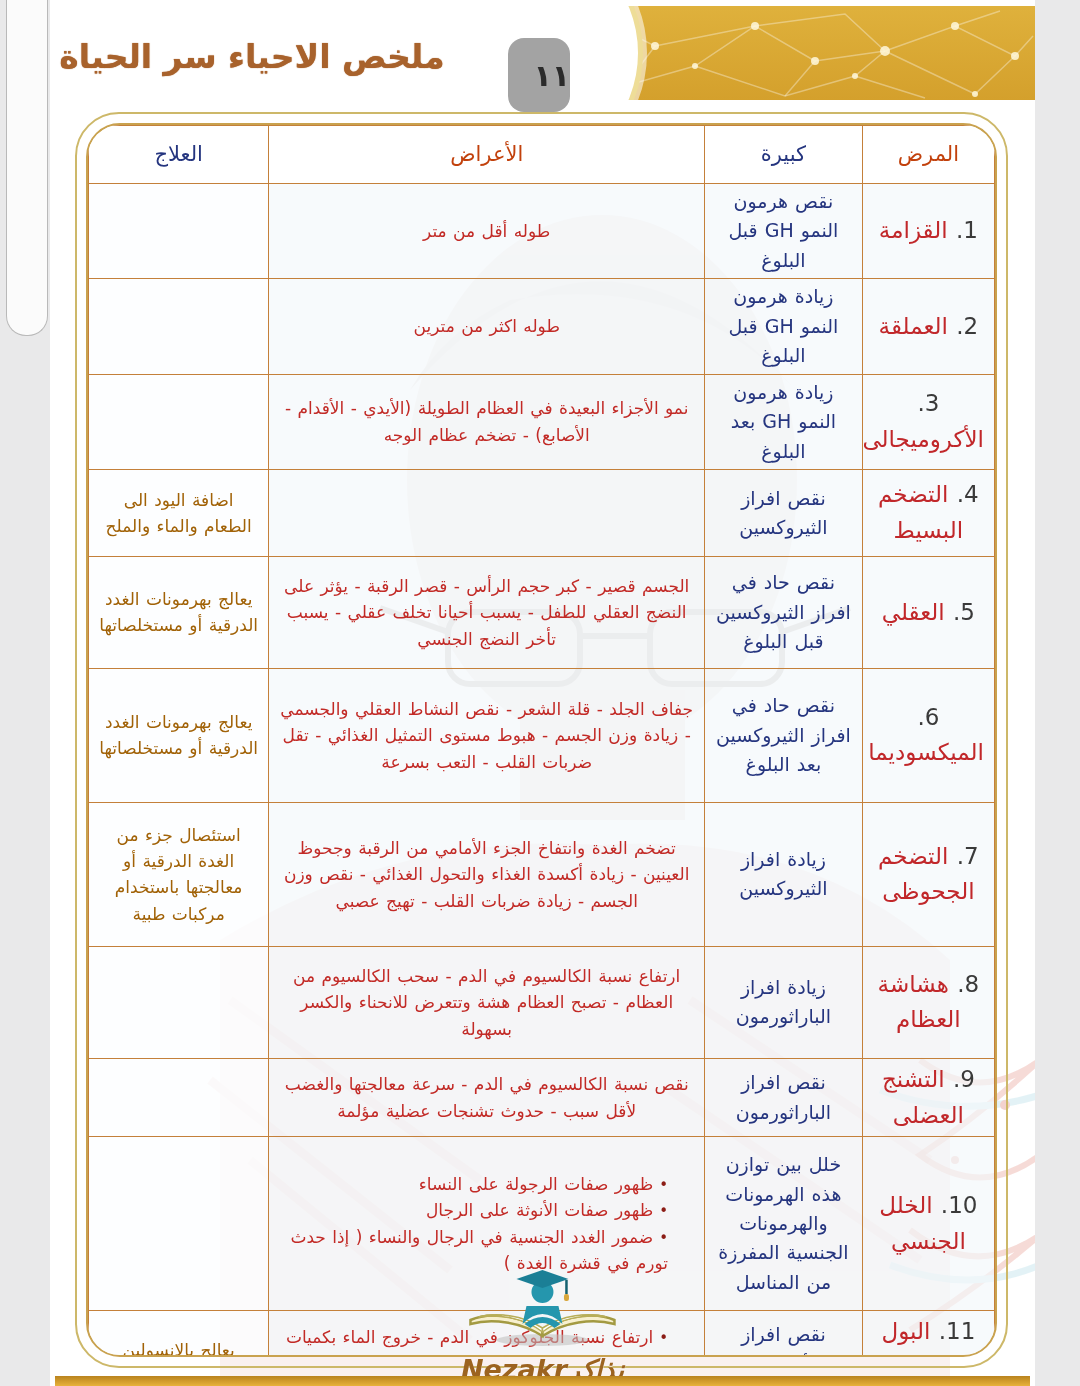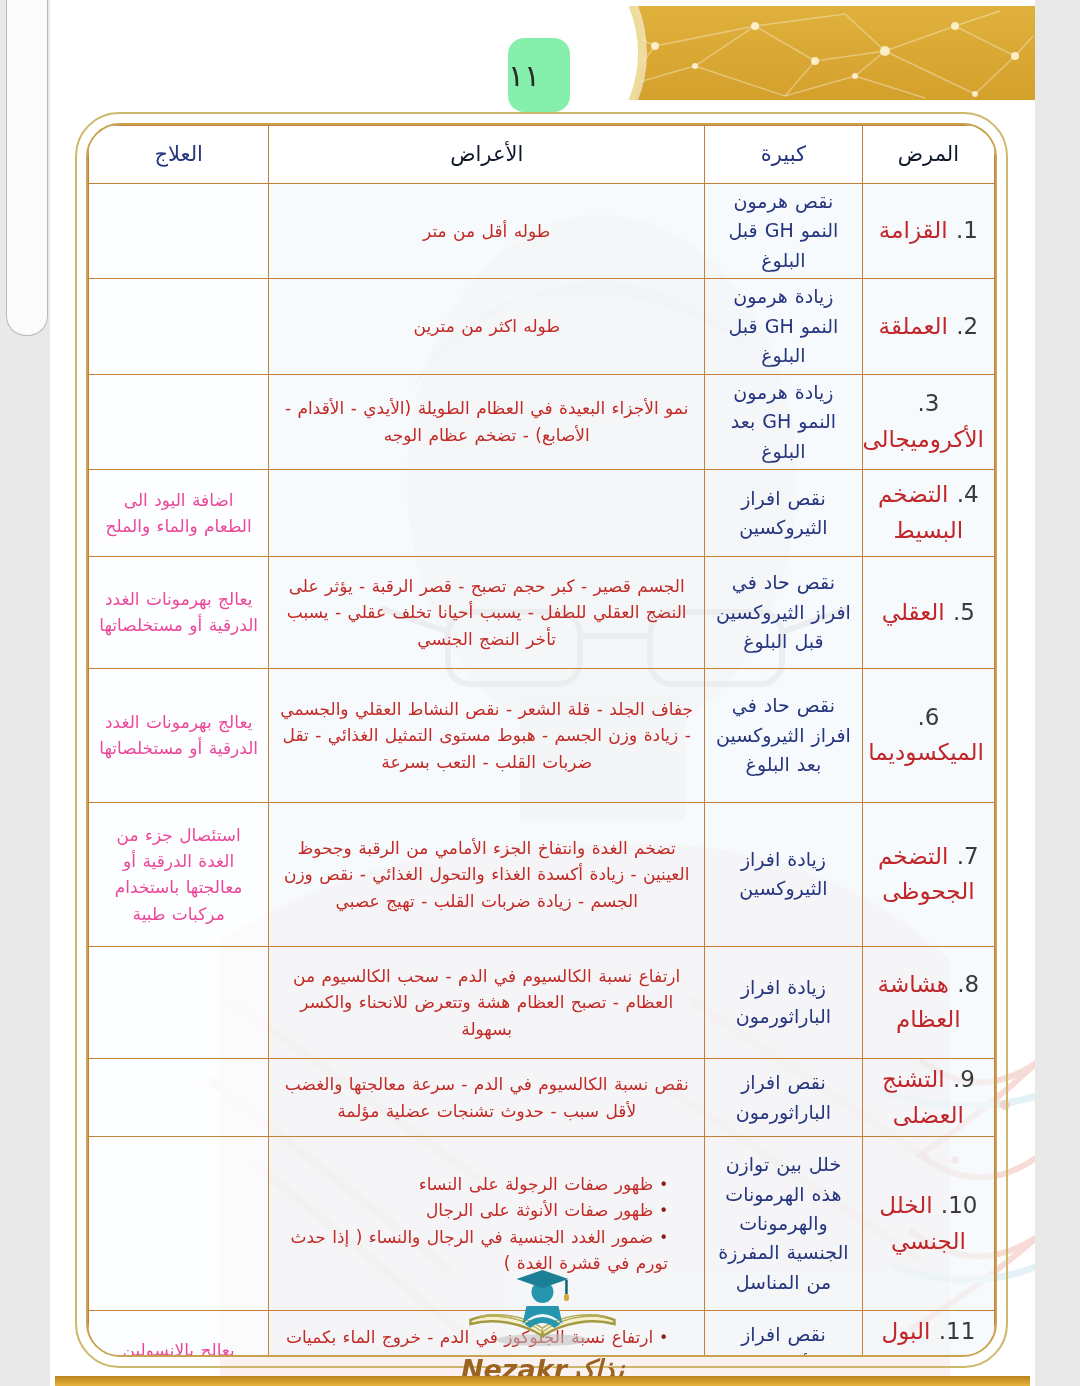--- a/index.html
+++ b/index.html
@@ -27,23 +27,23 @@
     overflow:hidden;
   }
   .banner svg { position:absolute; inset:0; }
   .banner-curve {
     position:absolute; left:-62px; top:-78px; width:250px; height:250px;
     border-radius:50%; background:#ffffff; border:5px solid #eedd98;
     box-shadow:0 0 0 4px rgba(255,255,255,.55);
   }
   .page-number-tab {
     position:absolute; left:458px; top:38px; width:62px; height:74px;
-    background:#86efac; border-radius:16px; z-index:3;
-    display:flex; align-items:center; justify-content:flex-start;
-    font-size:30px; font-weight:400; color:#2b2b2b; letter-spacing:4px;
+    background:#a3a3a3; border-radius:16px; z-index:3;
+    display:flex; align-items:center; justify-content:flex-end;
+    font-size:30px; font-weight:700; color:#2b2b2b; letter-spacing:4px;
   }
   .page-title {
     position:absolute; left:8px; top:22px; width:388px; height:70px;
     line-height:70px; text-align:center; direction:rtl;
     font-size:33px; font-weight:700; color:#a8622c;
     text-shadow:0 0 1px #a8622c;
   }
   
   .bg-art { position:absolute; inset:0; z-index:0; pointer-events:none; }
   
@@ -62,27 +62,27 @@
   col.c-disease  { width:14.6%; }
   col.c-cause    { width:17.4%; }
   col.c-symptoms { width:48.1%; }
   col.c-treat    { width:19.9%; }
   td, th {
     border:1.5px solid #c4803a; vertical-align:middle; text-align:center;
     padding:3px 10px; background:rgba(240,245,250,0.55);
     font-weight:400; line-height:1.55; word-spacing:1px;
   }
   tr.head th { height:58px; background:rgba(255,255,255,0.8); font-size:21px; }
-  th.h-red { color:#0f172a; }
+  th.h-red { color:#c2410c; }
   th.h-blue { color:#25357f; }
   td.disease { font-size:23px; color:#c1272a; }
   td.disease .num { color:#3a3a3a; }
   td.cause   { font-size:19px; color:#25357f; }
   td.symptoms{ font-size:17px; color:#c22a26; }
-  td.treat   { font-size:17px; color:#ec4899; background:rgba(252,253,255,0.75); }
+  td.treat   { font-size:17px; color:#a16207; background:rgba(252,253,255,0.75); }
   tr.r1 td{height:84px} tr.r2 td{height:81px} tr.r3 td{height:76px}
   tr.r4 td{height:87px} tr.r5 td{height:112px} tr.r6 td{height:134px}
   tr.r7 td{height:144px} tr.r8 td{height:112px} tr.r9 td{height:78px}
   tr.r10 td{height:174px} tr.r11 td{height:62px}
   .bullet-line { text-align:right; padding-right:26px; }
   .bullet-line .bullet { color:#8c1d16; font-size:15px; margin-left:6px; }
   
   .watermark { position:absolute; left:50%; transform:translateX(-50%);
     top:1266px; z-index:4; text-align:center; }
   .brand {
@@ -152,20 +152,21 @@
           <circle cx="400" cy="70" r="3"></circle>
         <circle cx="170" cy="80" r="3"></circle>
           <circle cx="520" cy="88" r="3"></circle>
       </g>
     </svg>
     <div class="banner-curve"></div>
   </div>
   <div class="page-number-tab">
     <span>١١</span>
   </div>
+  <div class="page-title">ملخص الاحياء سر الحياة</div>
 
   <div class="frame-outer">
     <div class="frame-inner">
       <table>
         <colgroup>
           <col class="c-disease">
             <col class="c-cause">
             <col class="c-symptoms">
             <col class="c-treat">
         </colgroup>
@@ -201,21 +202,21 @@
         <tr class="r4">
           <td class="disease"><span class="num">4.</span> <span>التضخم البسيط</span></td>
           <td class="cause">نقص افراز الثيروكسين</td>
           <td class="symptoms"></td>
           <td class="treat">اضافة اليود الى الطعام والماء والملح</td>
         </tr>
 
         <tr class="r5">
           <td class="disease"><span class="num">5.</span> <span>العقلي</span></td>
           <td class="cause">نقص حاد في افراز الثيروكسين قبل البلوغ</td>
-          <td class="symptoms">الجسم قصير - كبر حجم تصبح - قصر الرقبة - يؤثر على النضج العقلي للطفل - يسبب أحيانا تخلف عقلي - يسبب تأخر النضج الجنسي</td>
+          <td class="symptoms">الجسم قصير - كبر حجم الرأس - قصر الرقبة - يؤثر على النضج العقلي للطفل - يسبب أحيانا تخلف عقلي - يسبب تأخر النضج الجنسي</td>
           <td class="treat">يعالج بهرمونات الغدد الدرقية أو مستخلصاتها</td>
         </tr>
 
         <tr class="r6">
           <td class="disease"><span class="num">6.</span> <span>الميكسوديما</span></td>
           <td class="cause">نقص حاد في افراز الثيروكسين بعد البلوغ</td>
           <td class="symptoms">جفاف الجلد - قلة الشعر - نقص النشاط العقلي والجسمي - زيادة وزن الجسم - هبوط مستوى التمثيل الغذائي - تقل ضربات القلب - التعب بسرعة</td>
           <td class="treat">يعالج بهرمونات الغدد الدرقية أو مستخلصاتها</td>
         </tr>
 

